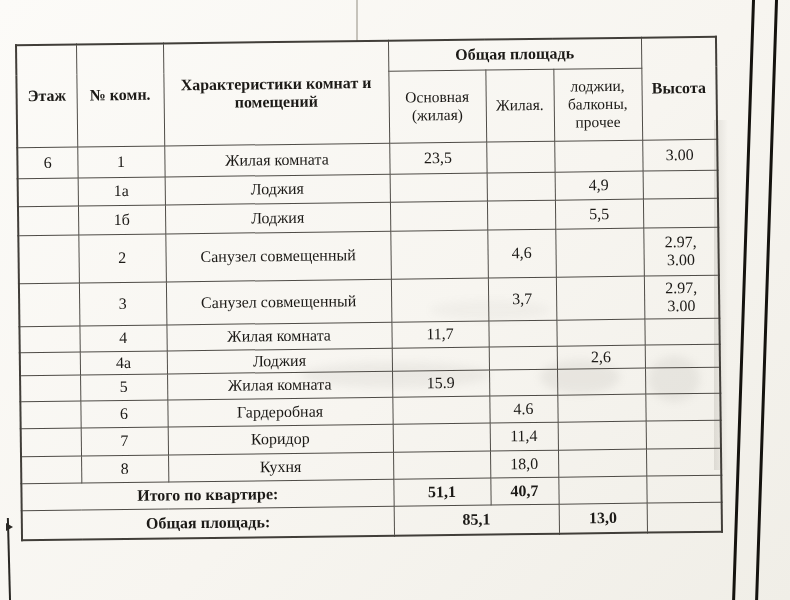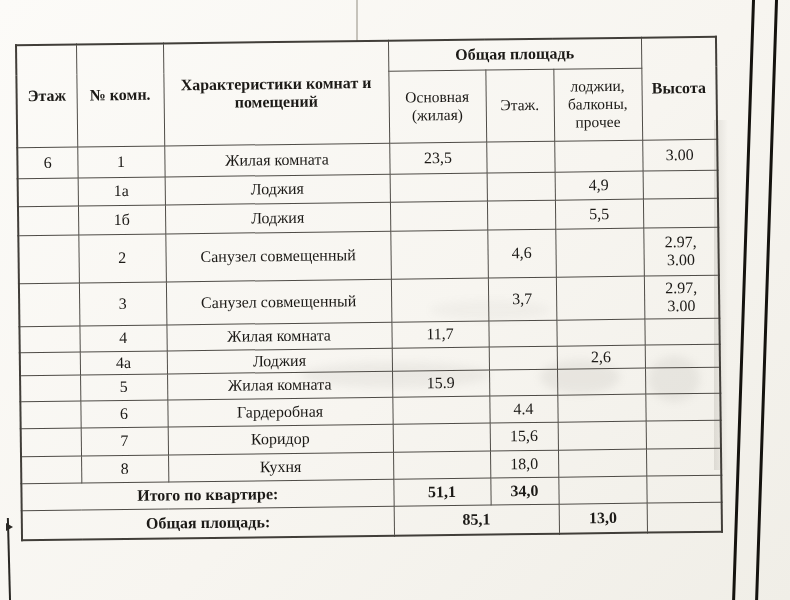--- a/index.html
+++ b/index.html
@@ -74,21 +74,21 @@
       <thead>
         <tr class="hdr1">
           <th rowspan="2">Этаж</th>
           <th rowspan="2">№ комн.</th>
           <th rowspan="2">Характеристики комнат и помещений</th>
           <th colspan="3">Общая площадь</th>
           <th rowspan="2">Высота</th>
         </tr>
         <tr class="hdr2">
           <th class="light">Основная (жилая)</th>
-          <th class="light">Этаж.</th>
+          <th class="light">Жилая.</th>
           <th class="light">лоджии, балконы, прочее</th>
         </tr>
       </thead>
       <tbody>
         <tr class="r0">
           <td>6</td>
           <td>1</td>
           <td>Жилая комната</td>
           <td>23,5</td>
           <td></td>
@@ -158,46 +158,46 @@
           <td>15.9</td>
           <td></td>
           <td></td>
           <td></td>
         </tr>
         <tr class="r8">
           <td></td>
           <td>6</td>
           <td>Гардеробная</td>
           <td></td>
-          <td>4.4</td>
+          <td>4.6</td>
           <td></td>
           <td></td>
         </tr>
         <tr class="r9">
           <td></td>
           <td>7</td>
           <td>Коридор</td>
           <td></td>
-          <td>15,6</td>
+          <td>11,4</td>
           <td></td>
           <td></td>
         </tr>
         <tr class="r10">
           <td></td>
           <td>8</td>
           <td>Кухня</td>
           <td></td>
           <td>18,0</td>
           <td></td>
           <td></td>
         </tr>
         <tr class="totals rt0">
           <td colspan="3">Итого по квартире:</td>
           <td>51,1</td>
-          <td>34,0</td>
+          <td>40,7</td>
           <td></td>
           <td></td>
         </tr>
         <tr class="totals rt1">
           <td colspan="3">Общая площадь:</td>
           <td colspan="2">85,1</td>
           <td>13,0</td>
           <td></td>
         </tr>
       </tbody>

